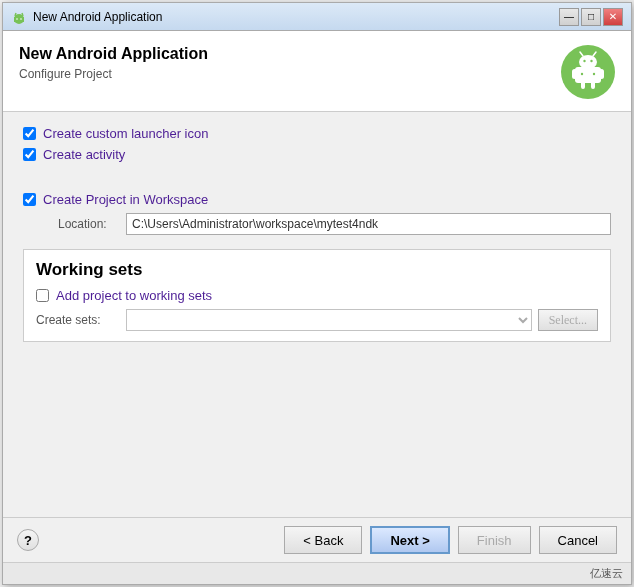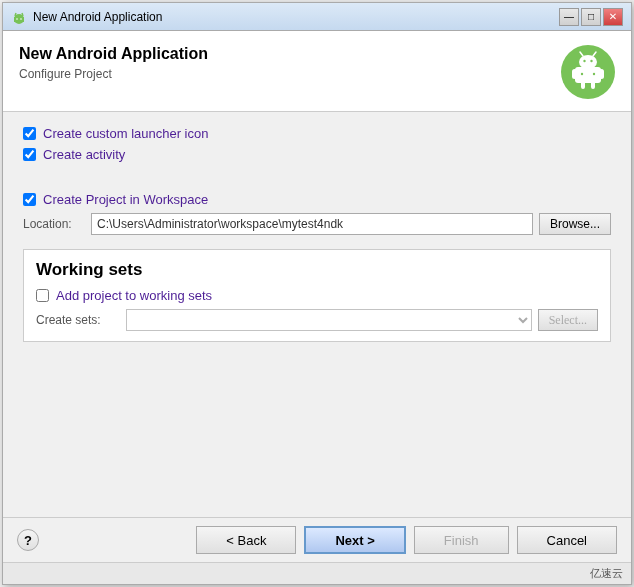--- a/index.html
+++ b/index.html
@@ -101,20 +101,21 @@
       color: #4c1d95;
     }
     .separator {
       height: 12px;
     }
     .field-row {
       display: flex;
       align-items: center;
       margin-top: 6px;
       margin-bottom: 6px;
+      margin-left: 35px;
     }
     .field-label {
       font-size: 12px;
       color: #555;
       width: 68px;
       flex-shrink: 0;
     }
     .field-input {
       flex: 1;
       height: 22px;
@@ -203,21 +204,21 @@
       display: flex;
       align-items: center;
       justify-content: center;
     }
     .footer-buttons {
       display: flex;
       gap: 8px;
     }
     .footer-btn {
       height: 28px;
-      padding: 0 29px;
+      padding: 0 18px;
       background: linear-gradient(to bottom, #f5f5f5, #e0e0e0);
       border: 1px solid #aaa;
       font-size: 13px;
       cursor: pointer;
       min-width: 72px;
     }
     .footer-btn.primary {
       background: linear-gradient(to bottom, #dce9ff, #b0c8f0);
       border: 2px solid #6699cc;
       font-weight: bold;
@@ -309,21 +310,20 @@
     <div class="separator"></div>
 
     <div class="checkbox-row">
       <input type="checkbox" id="chk4" checked="" style="">
       <label class="checkbox-label" for="chk4">Create Project in Workspace</label>
     </div>
 
     <div class="field-row">
       <span class="field-label">Location:</span>
       <input type="text" class="field-input" value="C:\Users\Administrator\workspace\mytest4ndk" style="">
-      <button class="browse-btn">Browse...</button>
     </div>
 
     <div class="working-sets-box">
       <div class="working-sets-title">Working sets</div>
 
       <div class="checkbox-row">
         <input type="checkbox" id="chk5" style="">
         <label class="checkbox-label" for="chk5">Add project to working sets</label>
       </div>
 

